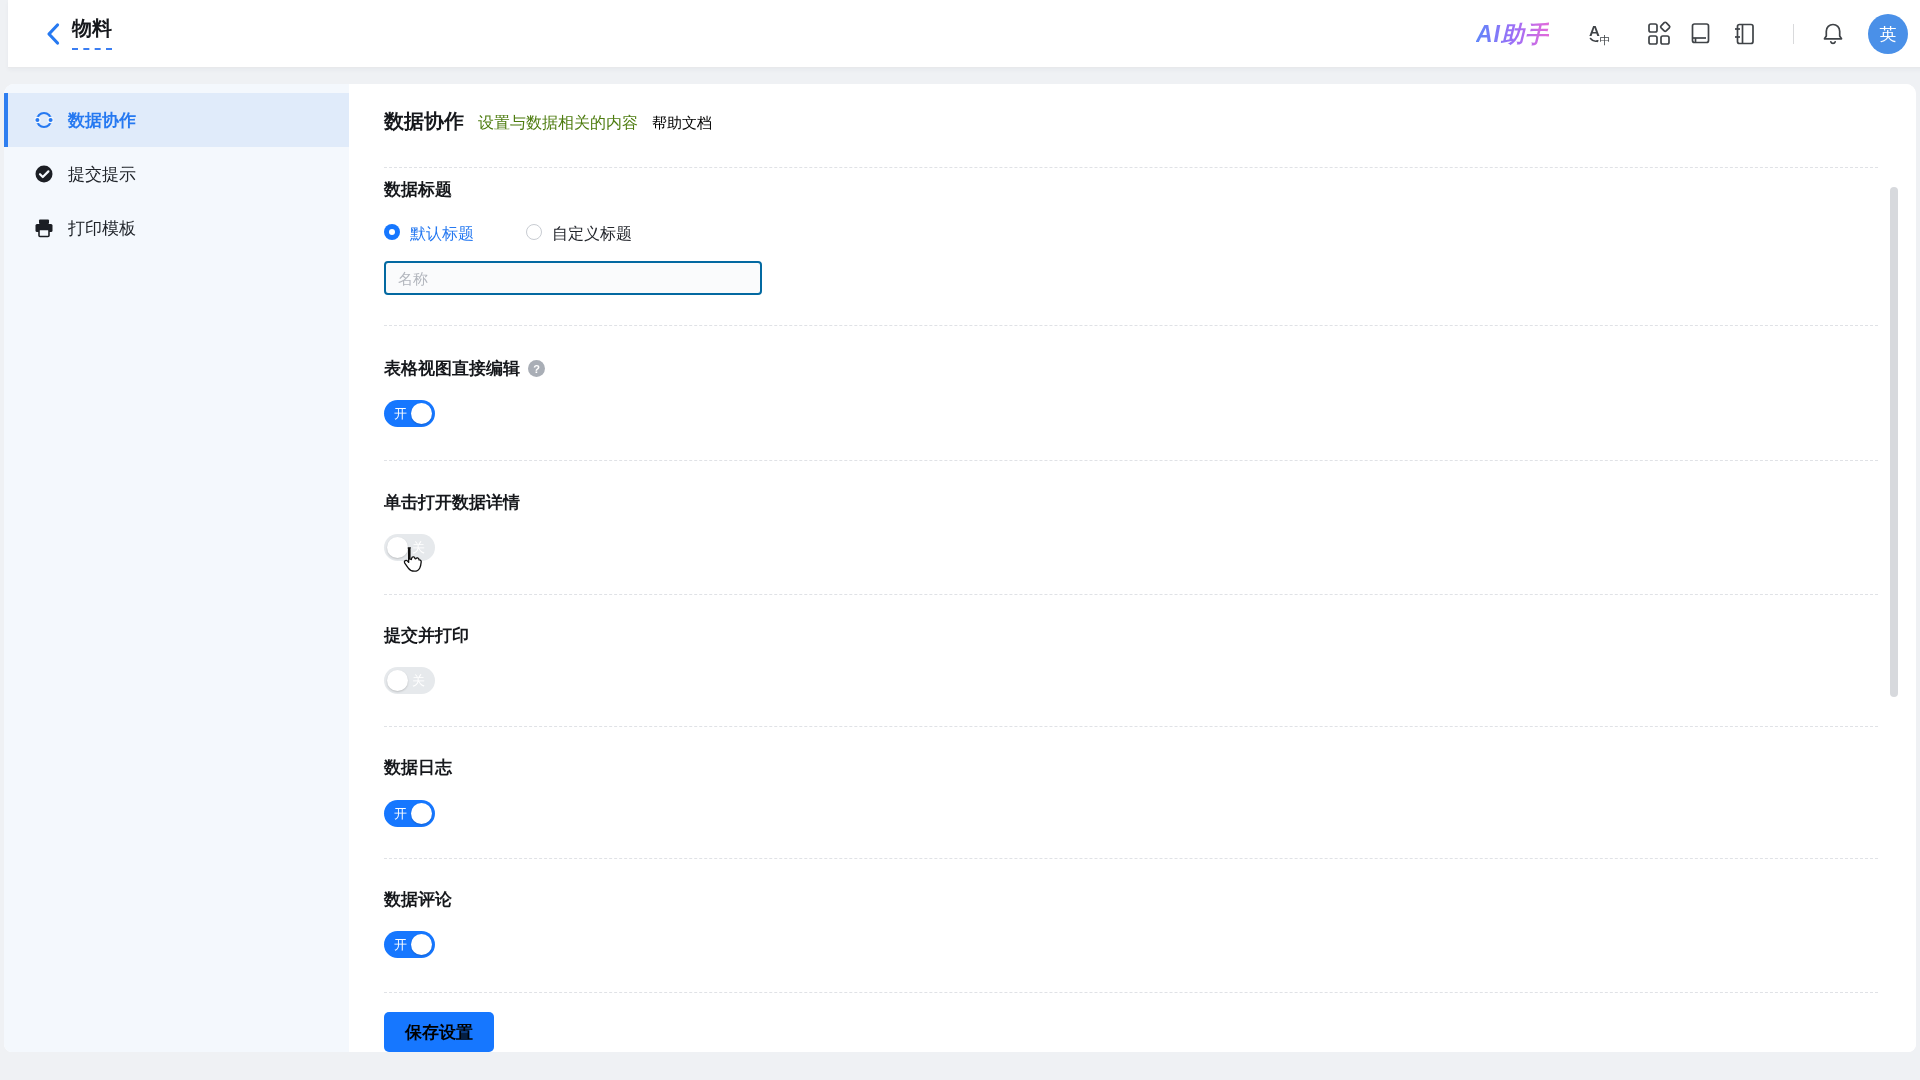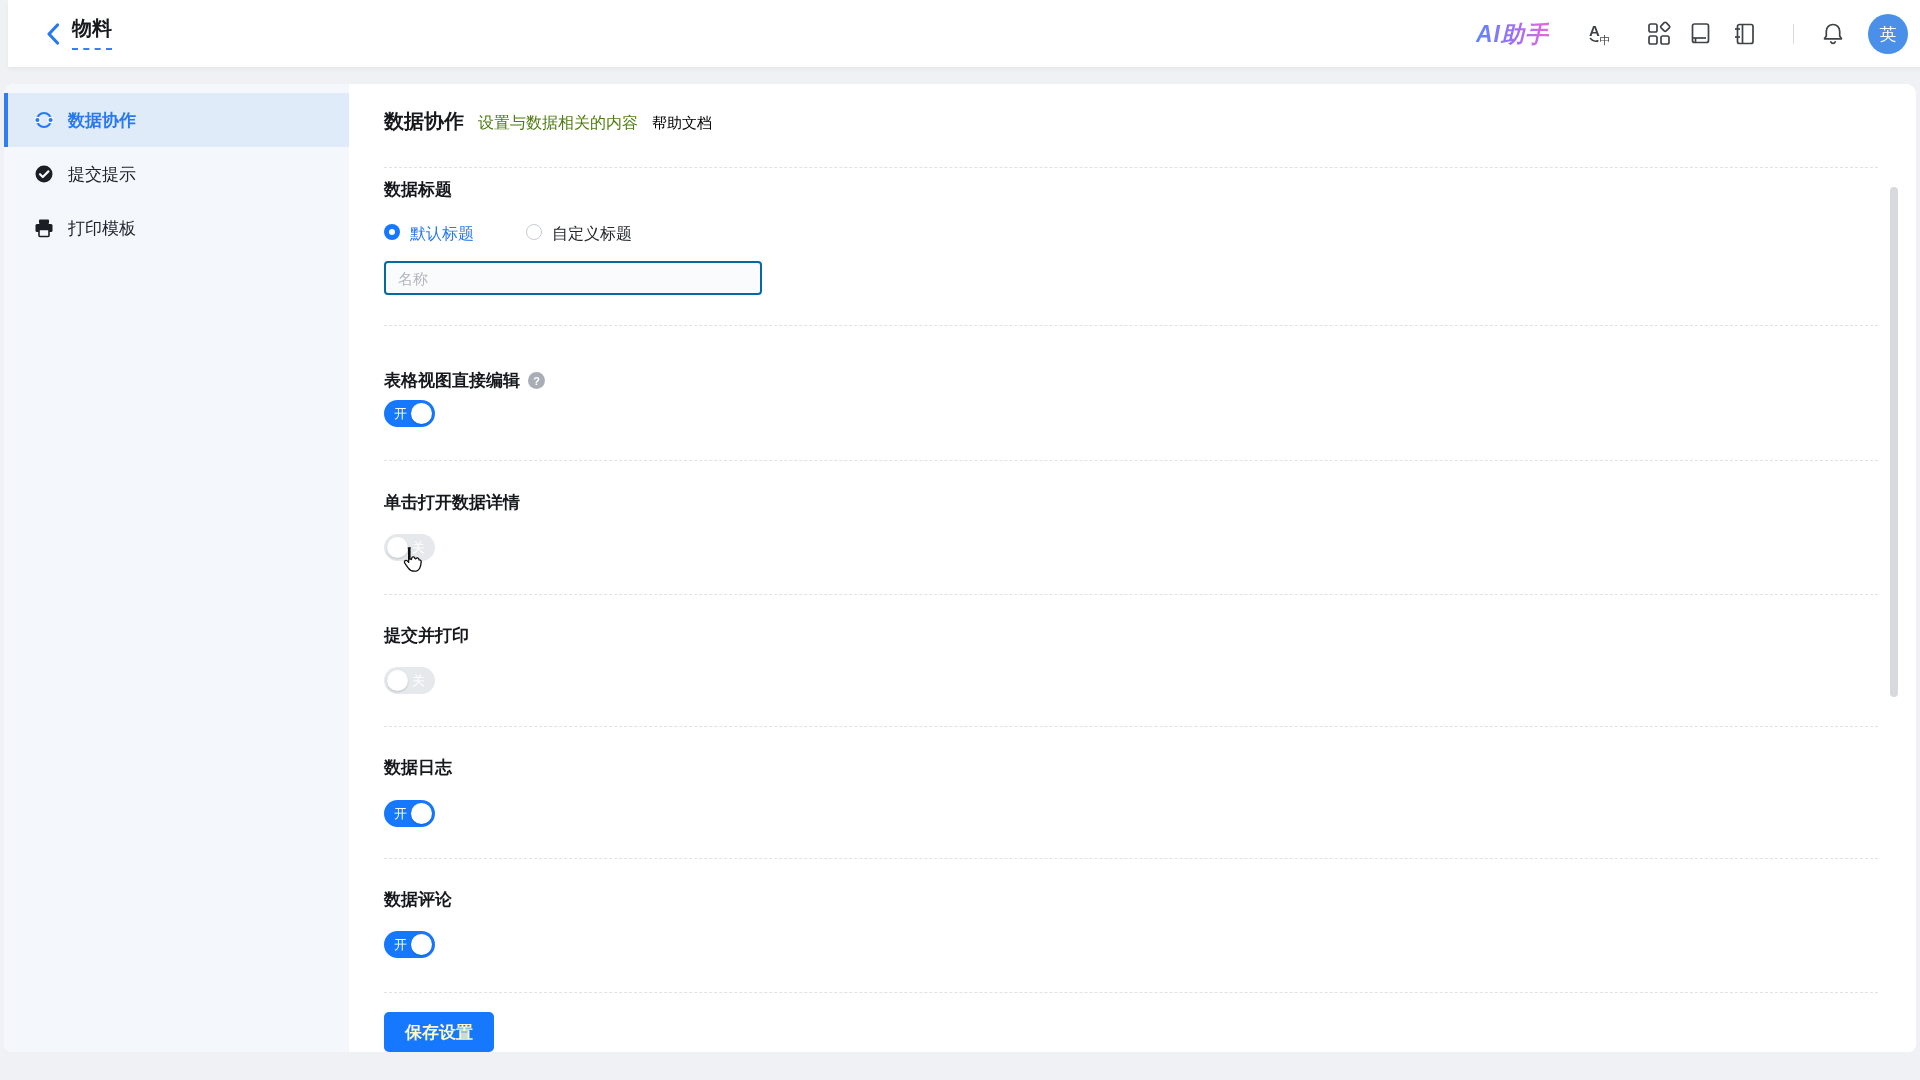--- a/index.html
+++ b/index.html
@@ -112,21 +112,21 @@
   }
   .toggle.on { background:#1677ff; }
   .toggle.on .knob { right:3px; }
   .toggle.on .t-label { left:10px; }
   .toggle.off { background:#e6e9ec; }
   .toggle.off .knob { left:3px; }
   .toggle.off .t-label { right:10px; }
   .cursor-hand { position:absolute; left:50px; top:462px; pointer-events:none; z-index:9; }
   .save-btn {
     position:absolute; left:35px; top:928px; width:110px; height:40px;
-    background:#1677ff; border:none; border-radius:5px; color:#fef9c3;
+    background:#1677ff; border:none; border-radius:5px; color:#000000;
     font-size:17px; font-weight:600; cursor:pointer;
     font-family:"Liberation Sans", sans-serif;
   }
   .scroll-thumb {
     position:absolute; left:1886px; top:103px; width:8px; height:510px;
     background:#d7d9dd; border-radius:4px; cursor:pointer;
   }
   svg { display:block; }
 </style>
 </head>
@@ -228,21 +228,21 @@
         <span class="radio-lb sel">默认标题</span>
       </div>
       <div class="radio-opt">
         <span class="radio-dot unsel"></span>
         <span class="radio-lb">自定义标题</span>
       </div>
     </div>
     <input class="name-input" value="" placeholder="名称" style="">
     <div class="dashed" style="top:241px;"></div>
 
-    <div class="sec-title" style="top:273px;margin-top:12px;">
+    <div class="sec-title" style="top:273px;">
       <span>表格视图直接编辑</span>
       <span class="help-badge">?</span>
     </div>
     <div class="toggle on" style="top:316px;">
       <span class="t-label">开</span>
       <span class="knob"></span>
     </div>
     <div class="dashed" style="top:376px;"></div>
 
     <div class="sec-title" style="top:407px;">单击打开数据详情</div>

